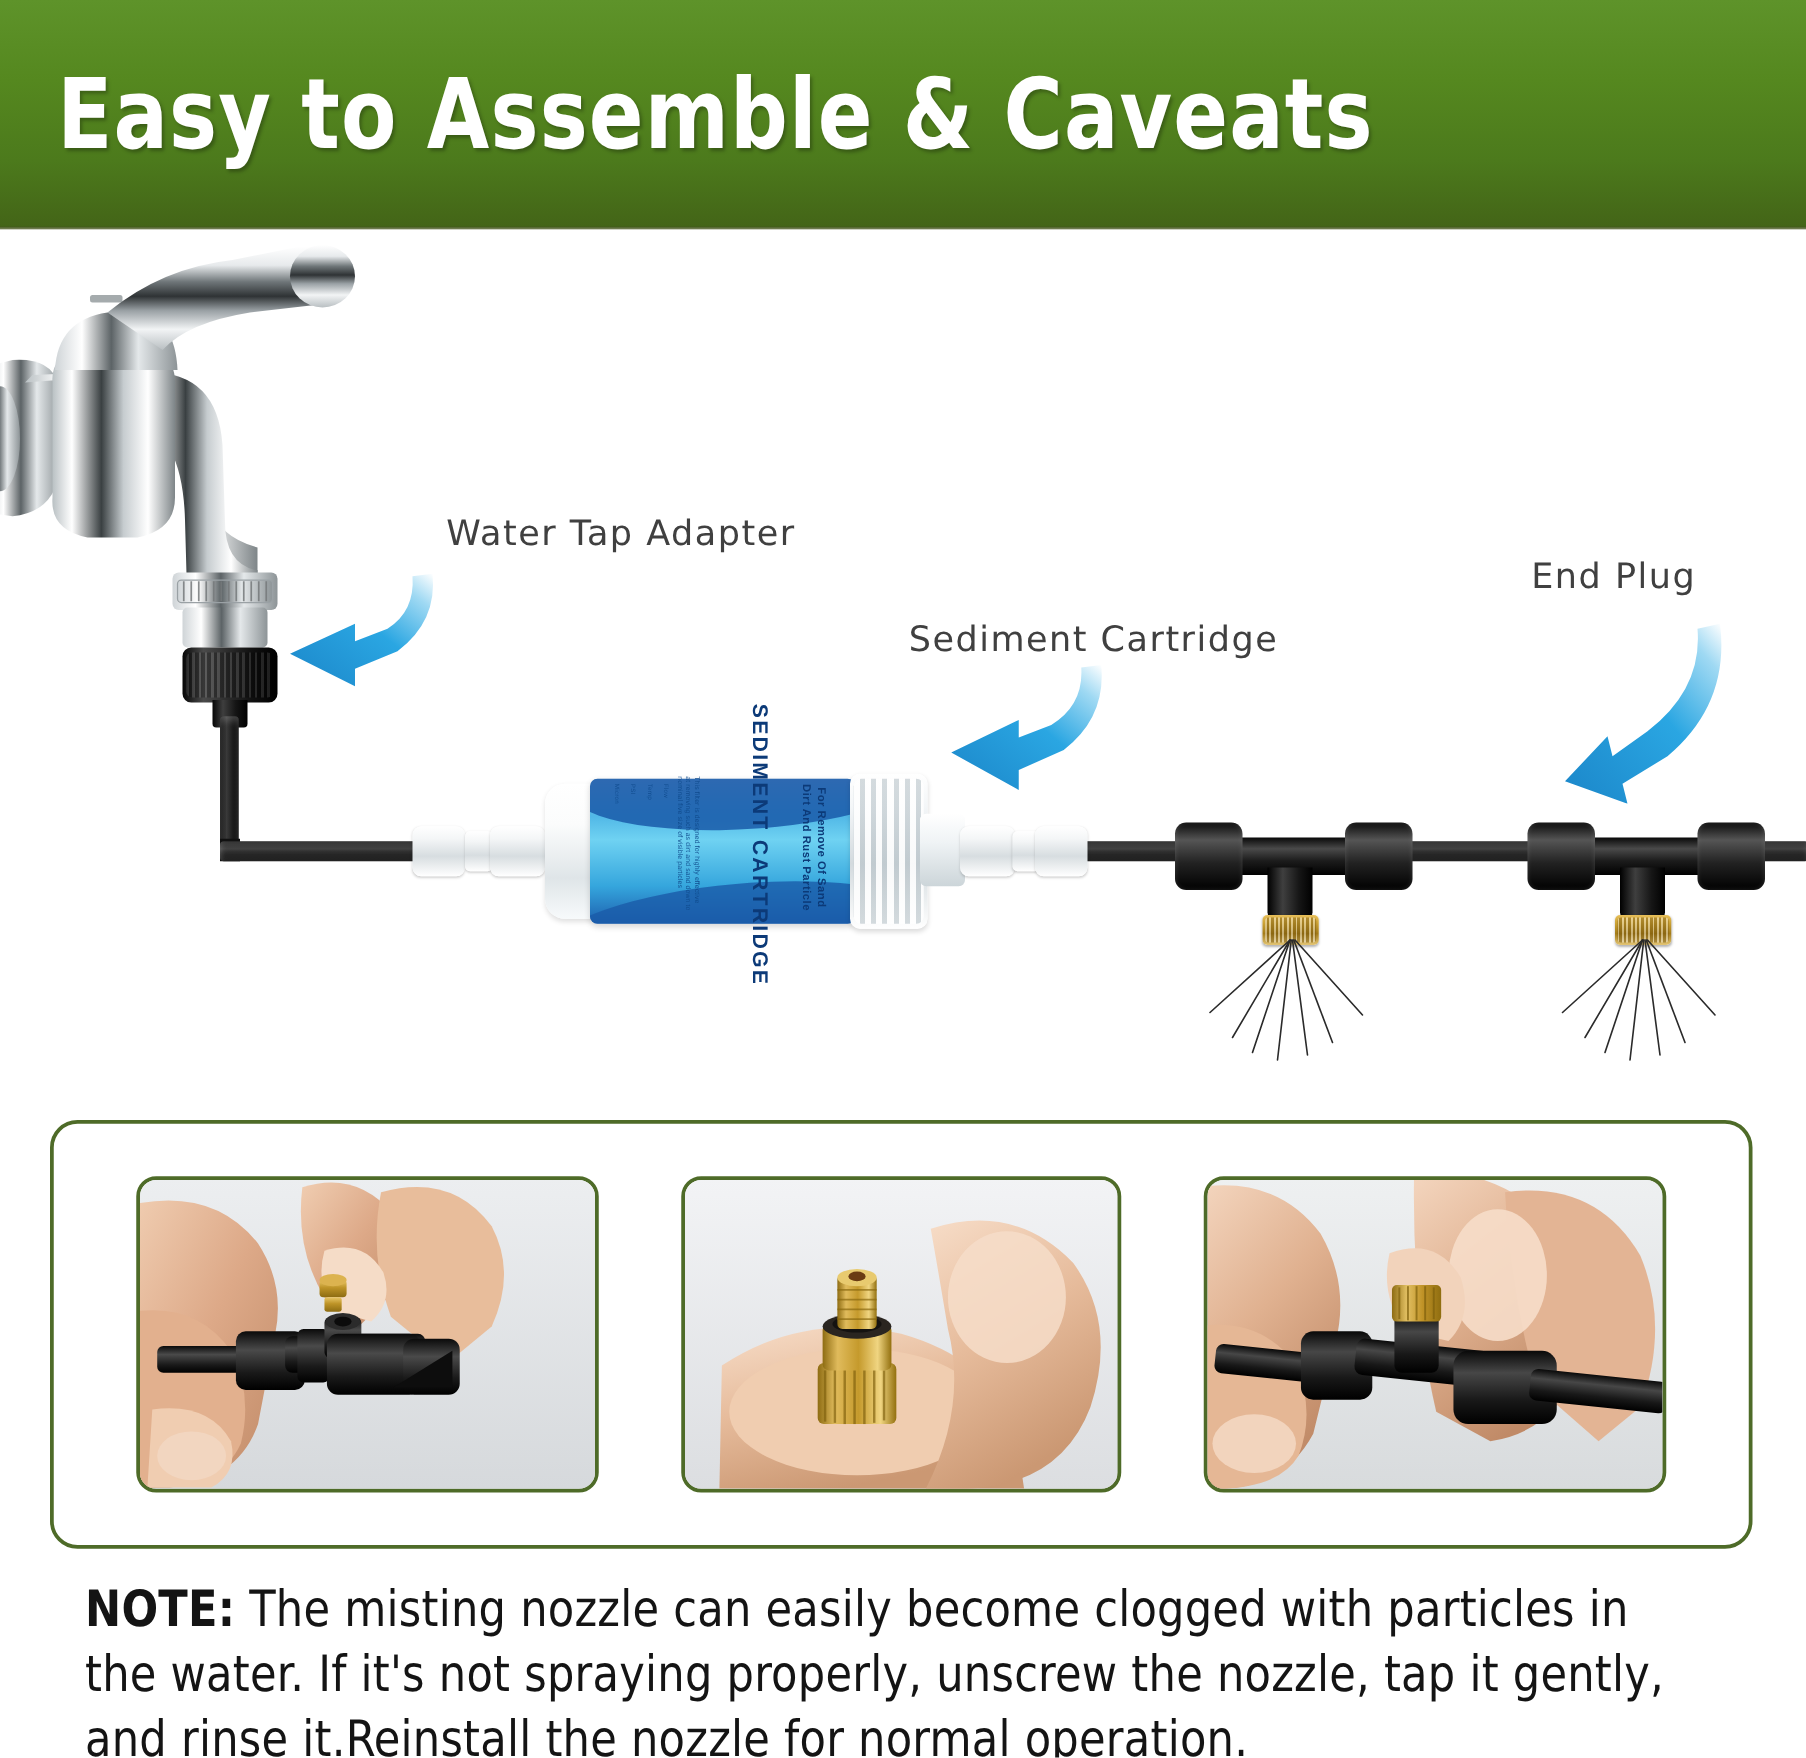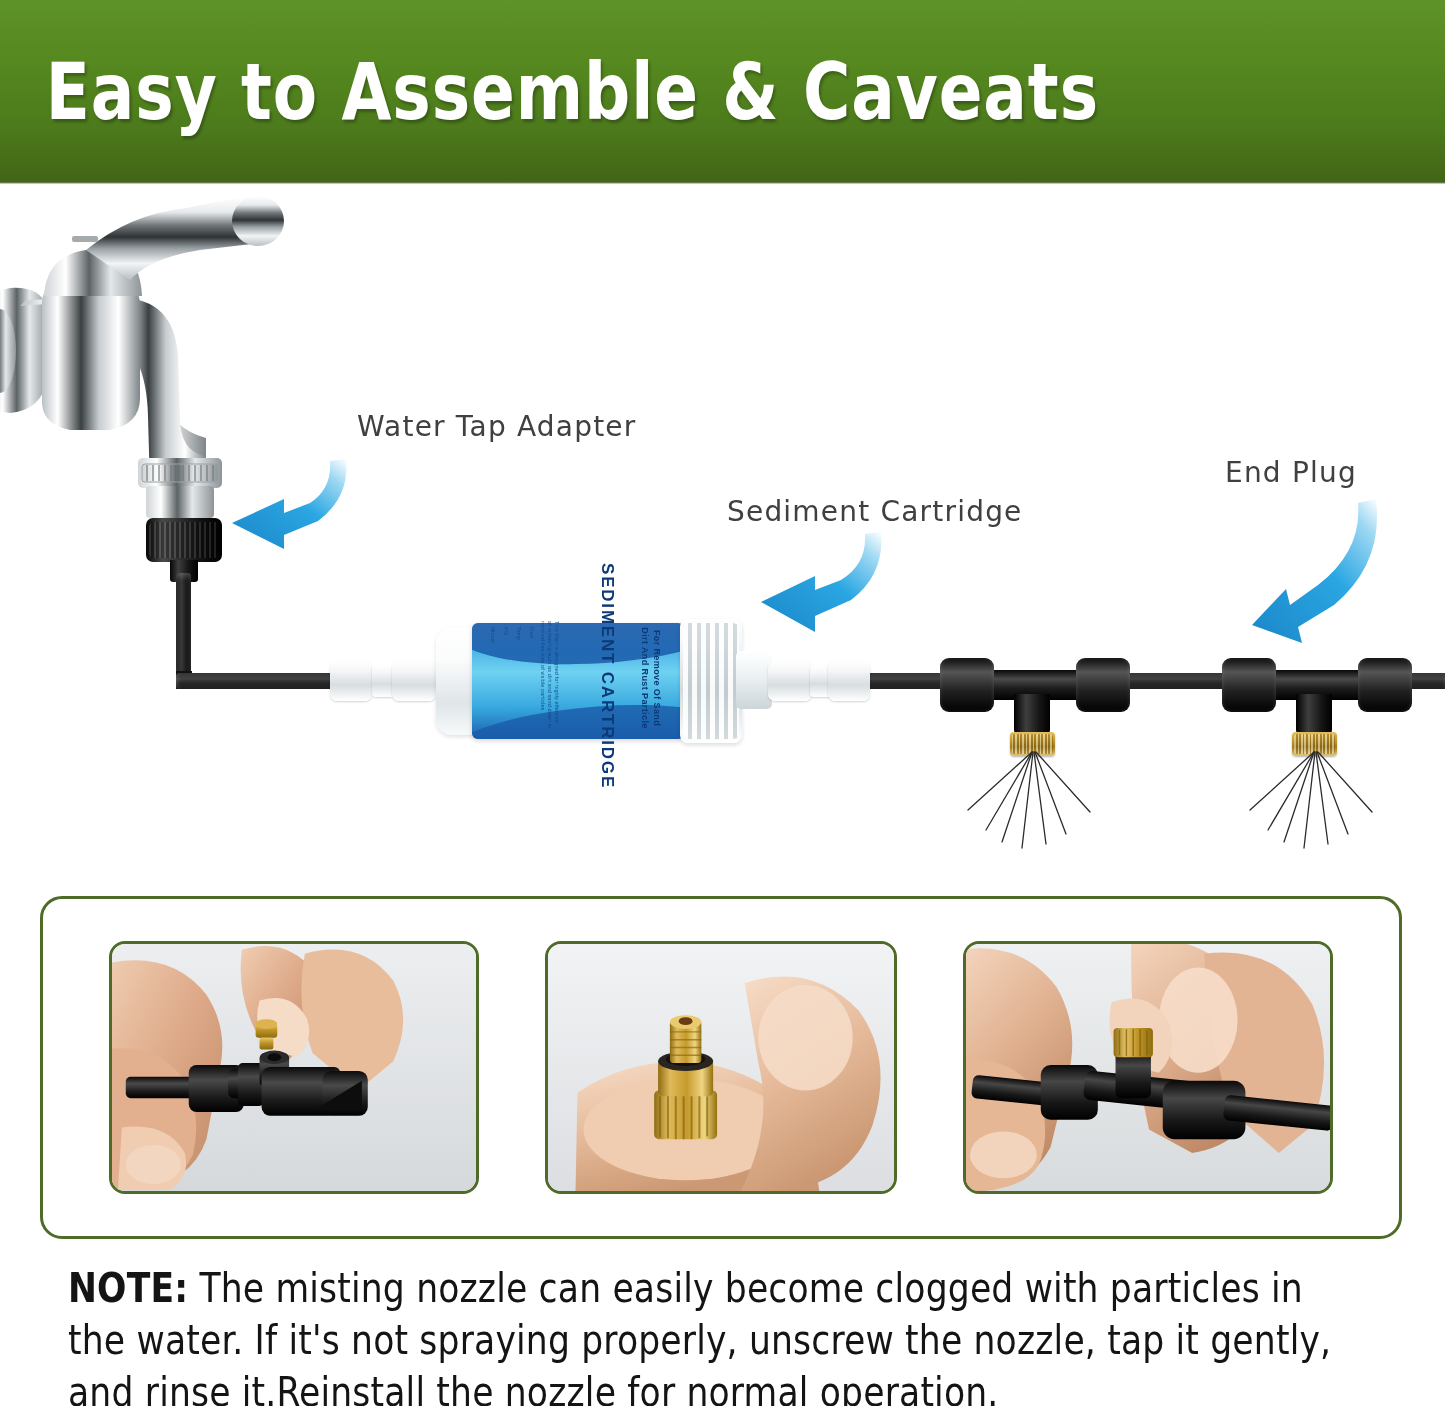--- a/index.html
+++ b/index.html
@@ -31,21 +31,21 @@
   .stage{position:absolute;left:0;top:183px;width:1445px;height:700px;}
 
   
   .lbl{
     position:absolute;color:#404040;white-space:nowrap;
     font-family:"DejaVu Sans","Liberation Sans",sans-serif;
     font-size:28px;letter-spacing:1.2px;font-weight:400;
   }
   .lbl-tap{left:357px;top:227px;}
   .lbl-cart{left:727px;top:312px;}
-  .lbl-plug{left:1225px;top:273px;}
+  .lbl-plug{left:1225px;top:261px;}
 
   
   .arrow{position:absolute;}
   .arrow-tap{left:222px;top:270px;}
   .arrow-cart{left:755px;top:345px;}
   .arrow-plug{left:1250px;top:310px;}
 
   
   .faucet{position:absolute;left:-10px;top:5px;width:330px;height:420px;}
 

